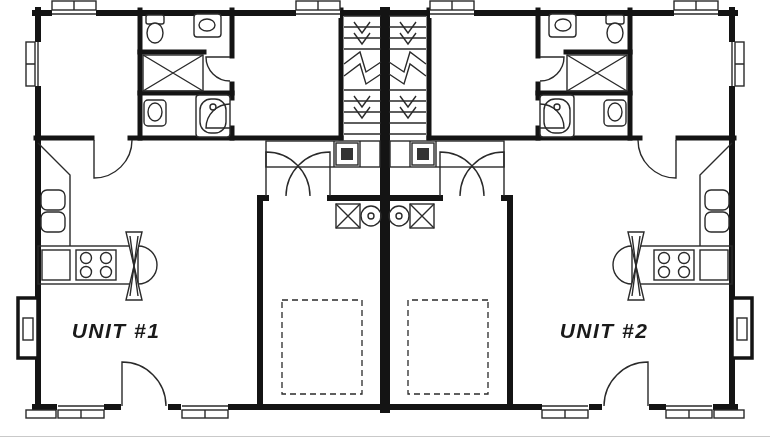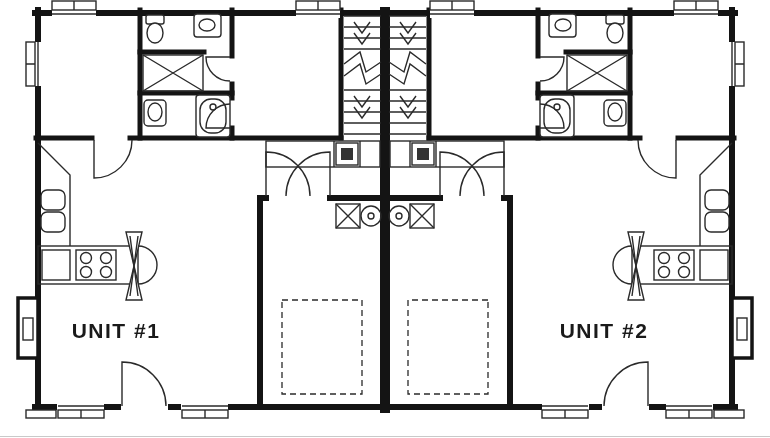--- a/index.html
+++ b/index.html
@@ -1,17 +1,17 @@
 <!DOCTYPE html>
 <html><head>
 <meta charset="utf-8">
 <style>
   html,body{margin:0;padding:0;background:#ffffff;}
   .frame{position:relative;width:770px;height:438px;background:#ffffff;overflow:hidden;
-         font-family:"Liberation Sans",sans-serif;}
+         font-family:"Liberation Sans",sans-serif;font-style:italic;}
   svg{position:absolute;left:0;top:0;}
   .wall{stroke:#141414;stroke-width:6;fill:none;stroke-linecap:square;}
   .wall-int{stroke:#141414;stroke-width:5;fill:none;stroke-linecap:square;}
   .wall-thin{stroke:#141414;stroke-width:3.5;fill:#ffffff;}
   .thin{stroke:#2a2a2a;stroke-width:1.4;fill:none;}
   .thin-f{stroke:#2a2a2a;stroke-width:1.4;fill:#ffffff;}
   .dash{stroke:#2a2a2a;stroke-width:1.3;fill:none;stroke-dasharray:6 4;}
   .dark{fill:#333333;stroke:none;}
   .gap{fill:#ffffff;stroke:none;}
   .unit-label{font-family:"Liberation Sans",sans-serif;font-size:21px;font-weight:600;

